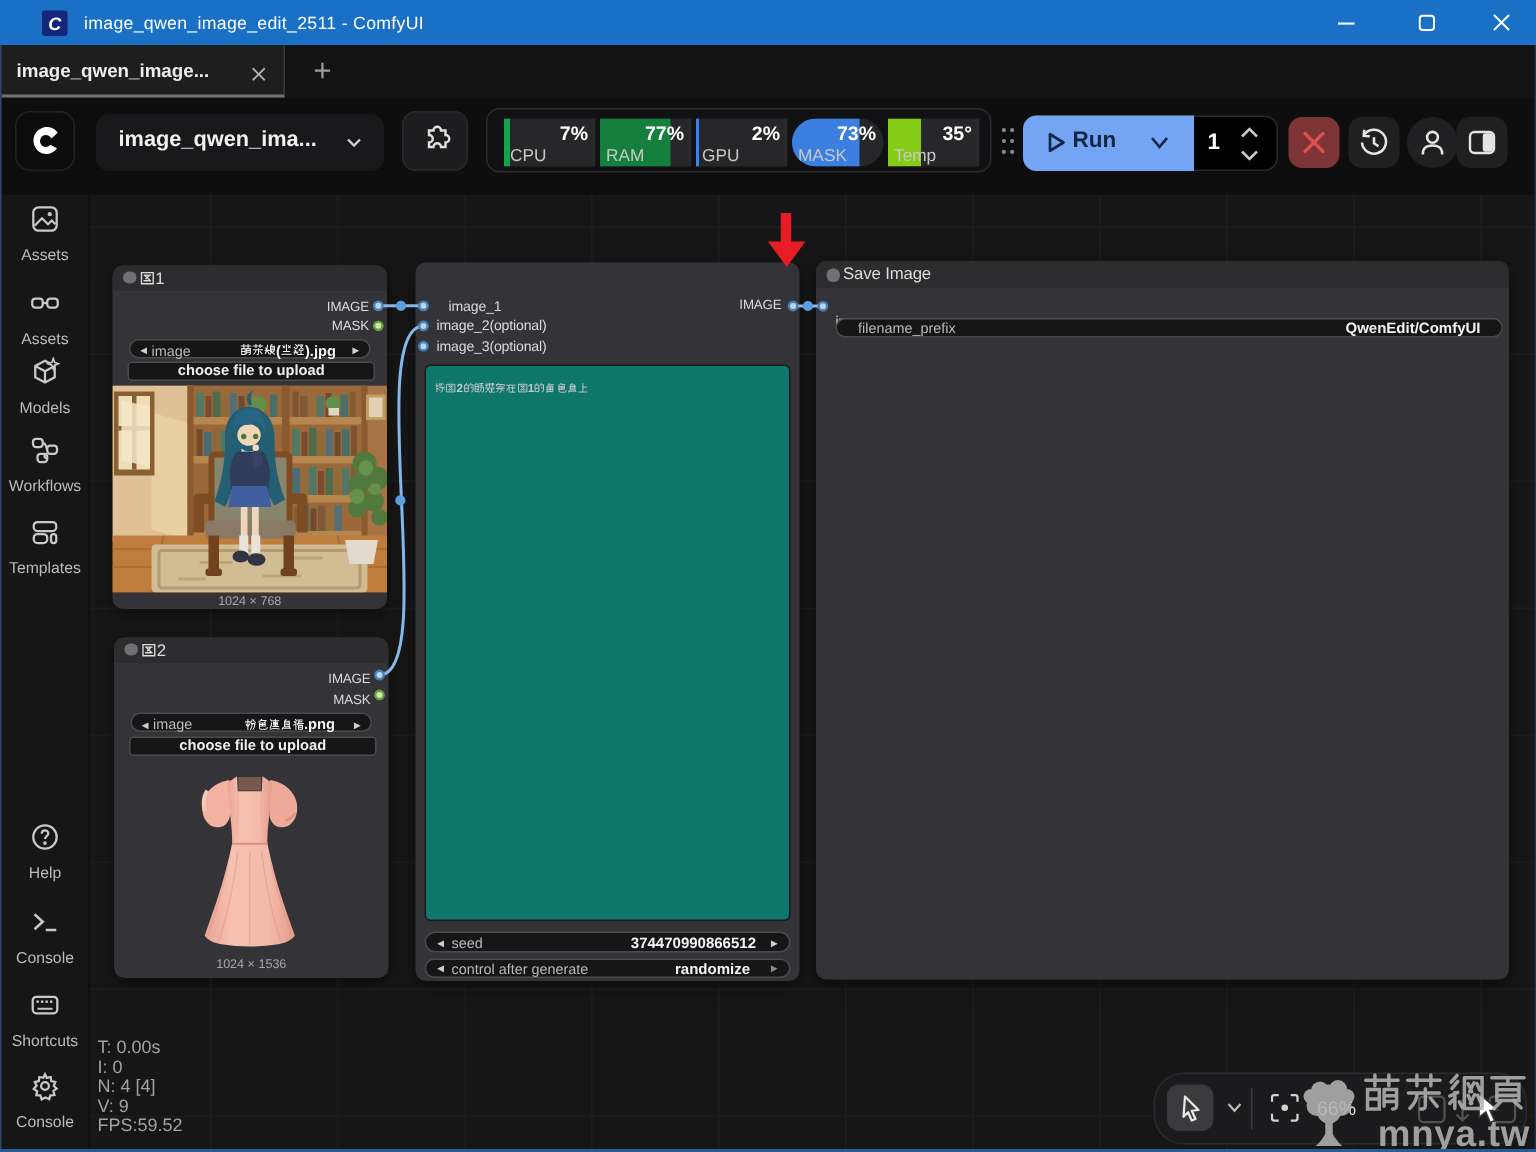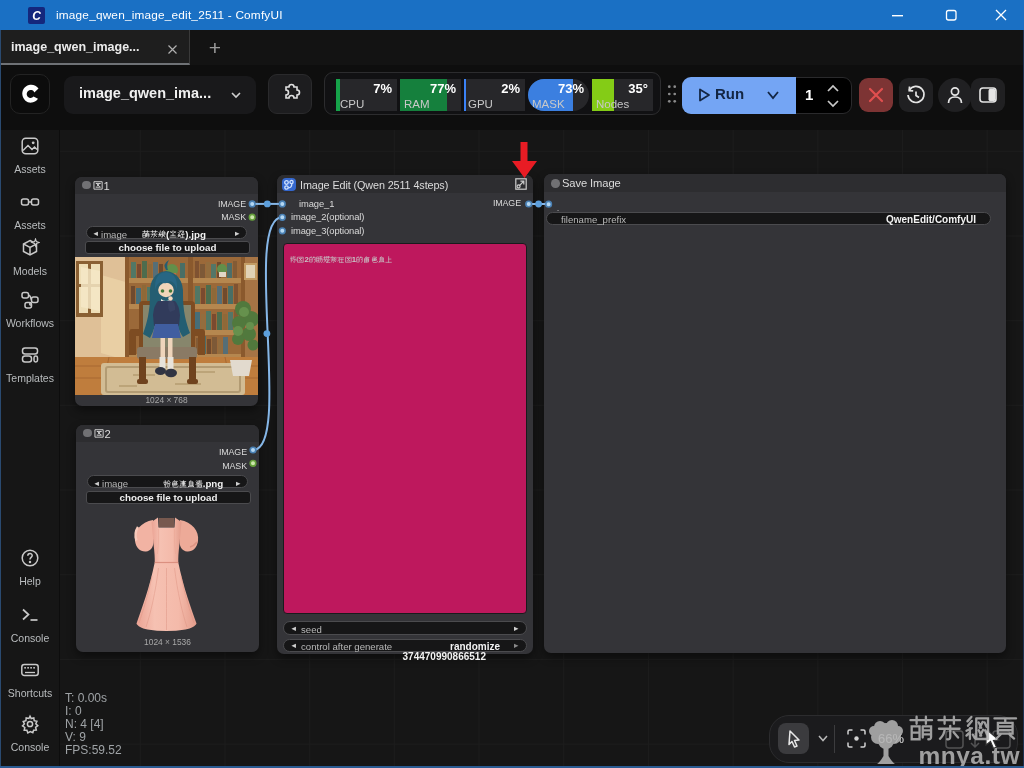--- a/index.html
+++ b/index.html
@@ -140,21 +140,21 @@
       <div class="slbl">GPU</div>
     </div>
   <div class="scell" style="left:203px;border-radius:16px;">
       <div class="sfill" style="width:45px;background:#3b7fe0;"></div>
       <div class="spct">73%</div>
       <div class="slbl">MASK</div>
     </div>
   <div class="scell" style="left:267px;">
       <div class="sfill" style="width:22px;background:#84cc16;"></div>
       <div class="spct">35°</div>
-      <div class="slbl">Nodes</div>
+      <div class="slbl">Temp</div>
     </div>
 </div>
 <svg id="dragdots" width="12" height="22" viewBox="0 0 12 22">
   <g fill="#8a8a8a">
       <circle cx="3" cy="3" r="1.5"></circle>
       <circle cx="9" cy="3" r="1.5"></circle>
       <circle cx="3" cy="11" r="1.5"></circle>
       <circle cx="9" cy="11" r="1.5"></circle>
       <circle cx="3" cy="19" r="1.5"></circle>
       <circle cx="9" cy="19" r="1.5"></circle>
@@ -321,21 +321,21 @@
         <div class="ndot"></div>
         <div class="ntitle"><svg style="vertical-align:-0.08em;" class="cj" width="10.5" height="10.5" viewBox="-0.5 -0.5 11 11">
             <use href="#cj-tu"></use>
           </svg>1</div>
       </div>
   <div class="plabel" style="right:12px;top:21.5px;font-size:8.9px;">IMAGE</div>
   <div class="plabel" style="right:12px;top:35px;font-size:8.9px;">MASK</div>
   <div class="wpill" style="left:11px;top:48.5px;width:161px;height:13px;">
     <div class="warrow" style="left:5px;">◄</div>
         <div class="wlabel">image</div>
-    <div class="wvalue" style="left:55px;width:100px;text-align:left;font-size:9.8px;"><svg style="vertical-align:-0.08em;" class="cj" width="8" height="8" viewBox="-0.5 -0.5 11 11">
+    <div class="wvalue" style="left:55px;width:100px;text-align:center;font-size:9.8px;"><svg style="vertical-align:-0.08em;" class="cj" width="8" height="8" viewBox="-0.5 -0.5 11 11">
             <use href="#cj-meng"></use>
           </svg><svg style="vertical-align:-0.08em;" class="cj" width="8" height="8" viewBox="-0.5 -0.5 11 11">
             <use href="#cj-ya"></use>
           </svg><svg style="vertical-align:-0.08em;" class="cj" width="8" height="8" viewBox="-0.5 -0.5 11 11">
             <use href="#cj-niang"></use>
           </svg><span>(</span><svg style="vertical-align:-0.08em;" class="cj" width="8" height="8" viewBox="-0.5 -0.5 11 11">
             <use href="#cj-zuo"></use>
           </svg><svg style="vertical-align:-0.08em;" class="cj" width="8" height="8" viewBox="-0.5 -0.5 11 11">
             <use href="#cj-zi"></use>
           </svg><span>).jpg</span></div>
@@ -527,45 +527,25 @@
             <path d="M53 62 C57 82 62.5 98 66 109"></path>
           </g>
 <path d="M26.7 48.5 L50.3 48.5" stroke="#db9080" stroke-width="1.2"></path>
 <path d="M30.5 15 Q31 30 29.5 40" stroke="#e8a493" stroke-width="0.9" opacity="0.5" fill="none"></path>
 <path d="M46.5 15 Q46 30 47.5 40" stroke="#e8a493" stroke-width="0.9" opacity="0.5" fill="none"></path>
 </svg></div>
   <div class="ncaption" style="top:212px;">1024 × 1536</div>
 </div>
 
 <div class="node" id="node3" style="left:217px;top:45px;width:256px;height:479px;">
-  <div class="nhead" style="height:18px;">
-    <div style="position:absolute;left:5px;top:2.5px;width:13.5px;height:13.5px;background:#3568cf;border-radius:4px;">
-      <svg width="13.5" height="13.5" viewBox="0 0 13.5 13.5">
-            <g fill="none" stroke="#cfe2ff" stroke-width="1.3">
-              <circle cx="4.5" cy="4.5" r="1.8"></circle>
-              <circle cx="9.5" cy="4" r="1.6"></circle>
-              <circle cx="4.5" cy="9.5" r="1.7"></circle>
-              <path d="M6.3 9.8 Q9.8 10 9.8 5.8"></path>
-            </g>
-          </svg>
-    </div>
-    <div class="ntitle" style="left:23px;top:4px;font-size:10.8px;">Image Edit (Qwen 2511 4steps)</div>
-    <svg style="position:absolute;right:6px;top:2.5px;" width="12" height="12" viewBox="0 0 12 12">
-          <g fill="none" stroke="#cccccc" stroke-width="1.2">
-            <rect x="0.8" y="0.8" width="10.4" height="10.4"></rect>
-            <path d="M4 8 L8.6 3.4 M5.4 3.2 H8.8 V6.6"></path>
-          </g>
-          <circle cx="3.6" cy="8.4" r="1.5" fill="none" stroke="#cccccc" stroke-width="1.1"></circle>
-        </svg>
-  </div>
   <div class="plabel" style="left:22px;top:22.5px;text-align:right;">image_1</div>
   <div class="plabel" style="left:14px;top:36px;">image_2(optional)</div>
   <div class="plabel" style="left:14px;top:49.5px;">image_3(optional)</div>
   <div class="plabel" style="right:12px;top:23px;font-size:8.9px;">IMAGE</div>
-  <div style="position:absolute;left:6px;top:68px;width:244px;height:371px;background:#be185d;border-radius:4px;border:1px solid #1a1a1c;">
+  <div style="position:absolute;left:6px;top:68px;width:244px;height:371px;background:#0f766e;border-radius:4px;border:1px solid #1a1a1c;">
     <div style="position:absolute;left:6px;top:3.5px;color:#c8c8c8;"><svg style="vertical-align:-0.08em;" class="cj" width="7.2" height="7.2" viewBox="-0.5 -0.5 11 11">
             <use href="#cj-jiang"></use>
           </svg><svg style="vertical-align:-0.08em;" class="cj" width="7.2" height="7.2" viewBox="-0.5 -0.5 11 11">
             <use href="#cj-tu"></use>
           </svg><span style="font-size:7.8px;font-weight:700;">2</span><svg style="vertical-align:-0.08em;" class="cj" width="7.2" height="7.2" viewBox="-0.5 -0.5 11 11">
             <use href="#cj-de"></use>
           </svg><svg style="vertical-align:-0.08em;" class="cj" width="7.2" height="7.2" viewBox="-0.5 -0.5 11 11">
             <use href="#cj-fu"></use>
           </svg><svg style="vertical-align:-0.08em;" class="cj" width="7.2" height="7.2" viewBox="-0.5 -0.5 11 11">
             <use href="#cj-zhuang"></use>
@@ -583,38 +563,38 @@
             <use href="#cj-se"></use>
           </svg><svg style="vertical-align:-0.08em;" class="cj" width="7.2" height="7.2" viewBox="-0.5 -0.5 11 11">
             <use href="#cj-shen"></use>
           </svg><svg style="vertical-align:-0.08em;" class="cj" width="7.2" height="7.2" viewBox="-0.5 -0.5 11 11">
             <use href="#cj-shang"></use>
           </svg></div>
   </div>
   <div class="wpill" style="left:6px;top:446px;width:244px;height:14px;">
     <div class="warrow" style="left:6px;top:2px;">◄</div>
         <div class="wlabel" style="left:17px;top:1.5px;">seed</div>
-    <div class="wvalue" style="right:40px;top:1.5px;margin-top:27px;">374470990866512</div>
+    <div class="wvalue" style="right:22px;top:1.5px;">374470990866512</div>
     <div class="warrow" style="right:6px;top:2px;">►</div>
   </div>
   <div class="wpill" style="left:6px;top:463.5px;width:244px;height:13px;">
     <div class="warrow" style="left:6px;top:1.5px;">◄</div>
         <div class="wlabel" style="left:17px;top:1px;">control after generate</div>
     <div class="wvalue" style="right:26px;top:1px;">randomize</div>
     <div class="warrow" style="right:6px;top:1.5px;color:#8a8a8a;">►</div>
   </div>
 </div>
 
 <div class="node" id="node4" style="left:484px;top:44px;width:462px;height:479px;">
   <div class="nhead" style="height:18px;">
         <div class="ndot" style="top:5px;"></div>
         <div class="ntitle" style="top:3px;">Save Image</div>
       </div>
   <div class="plabel" style="left:13px;top:34px;">images</div>
-  <div class="wpill" style="left:2px;top:38px;width:445px;height:13px;">
+  <div class="wpill" style="left:13px;top:38px;width:445px;height:13px;">
     <div class="wlabel" style="left:14px;top:1px;">filename_prefix</div>
     <div class="wvalue" style="right:14px;top:1px;">QwenEdit/ComfyUI</div>
   </div>
 </div>
 
 <svg id="svglinks" width="964" height="638">
   <g stroke="#86b7e8" stroke-width="2" fill="none">
     <path d="M192.2 73.9 H222.3"></path>
     <path d="M193 320 C233 320 182.3 87.3 222.3 87.3"></path>
     <path d="M468.7 74 H488.6"></path>

